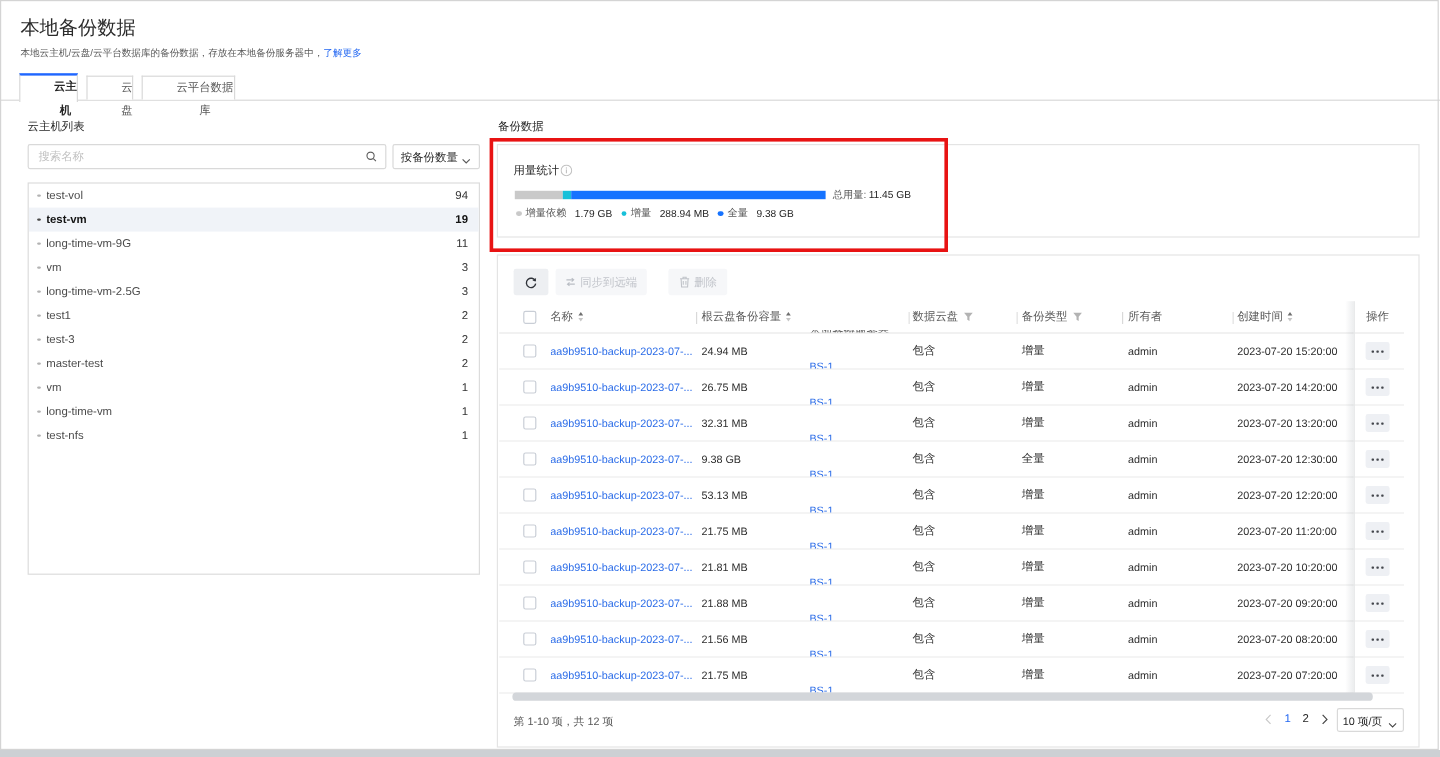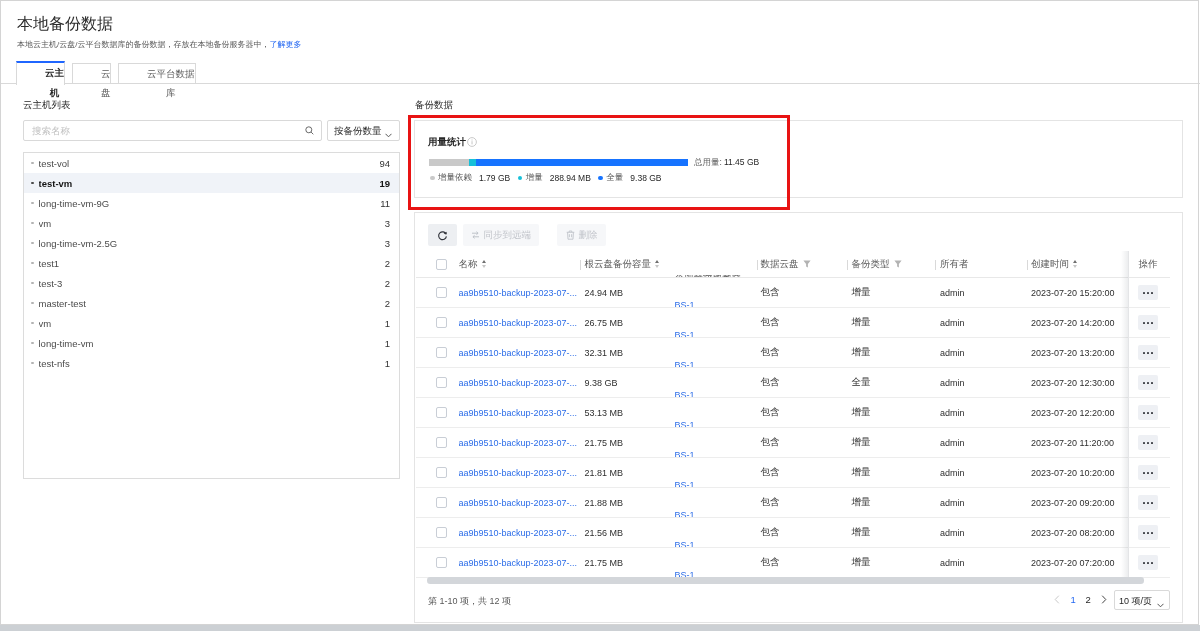--- a/index.html
+++ b/index.html
@@ -37,21 +37,21 @@
   .vm-row { position:relative; height:20px; display:flex; align-items:center; padding:0 9px 0 7px; cursor:pointer; }
   .vm-row .dot { width:2.5px; height:2.5px; border-radius:50%; background:#b3b3b3; margin-right:5px; flex:none; }
   .vm-row .nm { color:#4a4a4a; flex:1 1 auto; white-space:nowrap; overflow:hidden; }
   .vm-row .ct { color:#333; flex:none; }
   .vm-row.selected { background:#f0f3f8; }
   .vm-row.selected .nm,.vm-row.selected .ct { color:#141414; font-weight:700; }
   .vm-row.selected .dot { background:#4a4a4a; }
   
   .backup-panel-title { left:415px; top:99px; }
   .usage-box { left:414px; top:120px; width:769px; height:78px; border:1px solid #e4e4e4; background:#fff; }
-  .usage-title { position:absolute; left:13px; top:15px; font-weight:700; color:#262626; }
+  .usage-title { position:absolute; left:13px; top:15px; font-weight:400; color:#262626; }
   .info-icon { position:absolute; left:52px; top:15.5px; }
   .usage-bar { position:absolute; left:13.5px; top:37.5px; width:260px; height:7.5px; display:flex; }
   .usage-bar .seg { height:100%; }
   .usage-total { position:absolute; left:279px; top:36px; white-space:nowrap; font-size:8.5px; }
   .usage-total .tl { color:#595959; }
   .usage-total .tv { color:#262626; margin-left:2px; }
   .usage-legend { position:absolute; left:15px; top:51px; display:flex; align-items:center; height:12px; font-size:8.5px; }
   .legend-item { display:flex; align-items:center; margin-right:7.5px; }
   .legend-item .ldot { width:4.5px; height:4.5px; border-radius:50%; margin-right:3.5px; }
   .legend-item .ll { color:#595959; margin-right:7px; }

